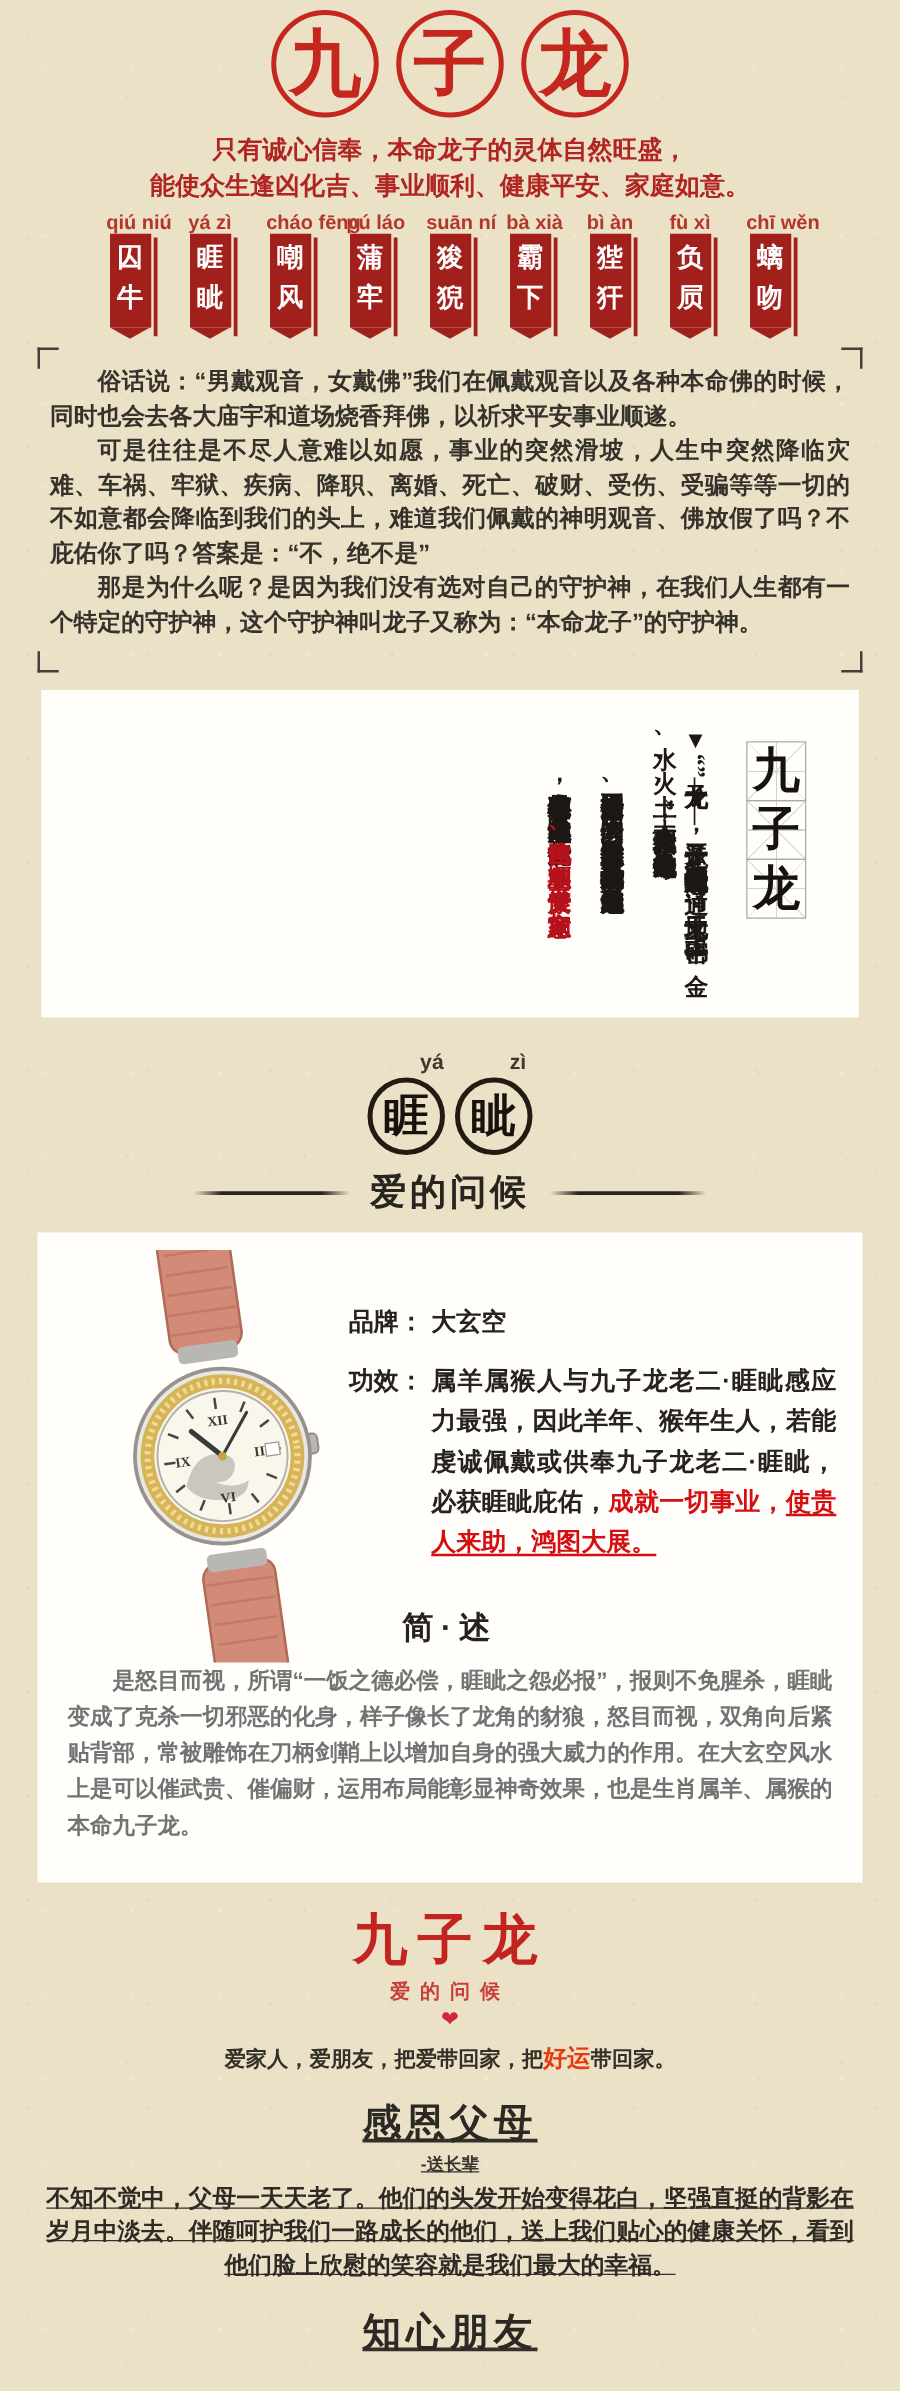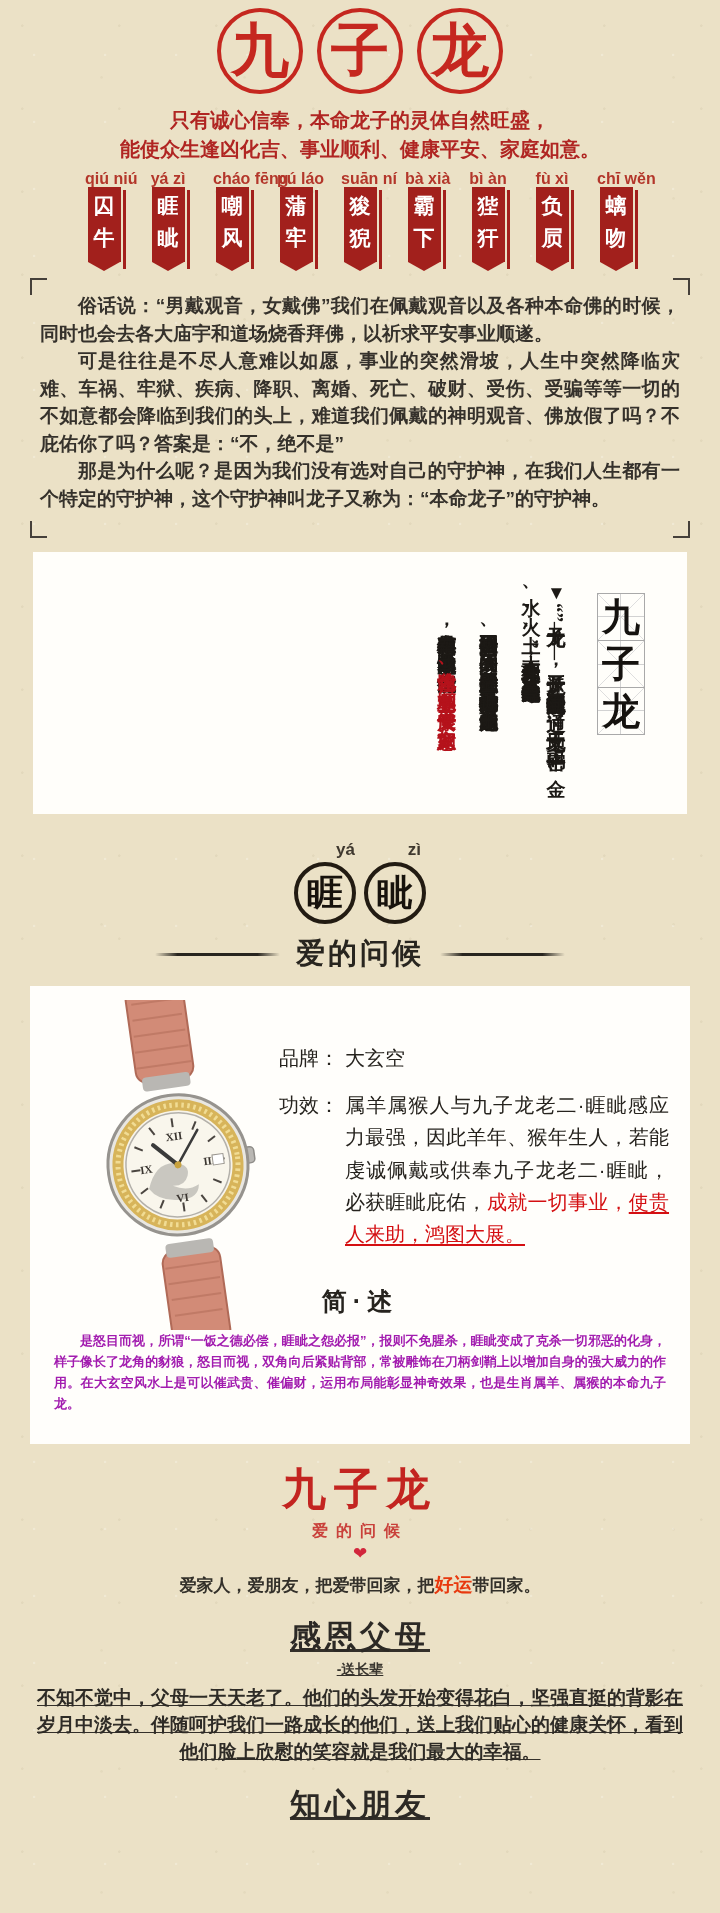--- a/index.html
+++ b/index.html
@@ -77,28 +77,28 @@
     font-family:"Liberation Serif",serif;font-weight:bold;font-size:36px;color:#17120c;line-height:1;
   }
   .sub2{display:flex;align-items:center;justify-content:center;gap:16px;margin:10px 0 0;
     font-size:29px;font-weight:bold;color:#28251f;letter-spacing:3px;}
   .dash{width:125px;height:3px;border-radius:2px;
     background:linear-gradient(to right, rgba(40,37,31,0) 0%, #28251f 18%, #28251f 82%, rgba(40,37,31,0) 100%);}
   
   .product{position:relative;margin:12px 30px 0;background:#fffefb;padding:14px 24px 30px;}
   .watch{position:absolute;top:14px;left:40px;width:215px;height:330px;}
   .info{margin-left:225px;padding-top:42px;width:390px;}
-  .info-row{display:flex;margin-bottom:14px;font-size:20px;font-weight:normal;color:#26231e;line-height:1.62;}
+  .info-row{display:flex;margin-bottom:14px;font-size:20px;font-weight:bold;color:#26231e;line-height:1.62;}
   .info-label{flex:0 0 66px;white-space:nowrap;}
   .info-value{flex:1;text-align:justify;}
   .prod-red{color:#d40f12;}
   .prod-red .u{text-decoration:underline;text-underline-offset:3px;}
   .summary-h{margin:34px 0 12px;text-align:center;font-size:25px;font-weight:bold;
     letter-spacing:6px;color:#26231e;clear:both;}
-  .summary-p{margin:0;font-size:13px;font-weight:600;color:#a21caf;line-height:1.62;
+  .summary-p{margin:0;font-size:18px;font-weight:600;color:#737373;line-height:1.62;
     text-indent:2em;text-align:justify;}
   
   .greet{text-align:center;margin-top:16px;}
   .g-title{font-size:44px;font-weight:bold;color:#c32420;letter-spacing:8px;}
   .g-sub{font-size:16px;font-weight:bold;color:#c9403a;letter-spacing:8px;margin-top:2px;}
   .g-heart{font-size:17px;color:#d2263c;margin-top:1px;}
   .g-line{margin:8px 0 0;font-size:17px;font-weight:bold;color:#33302a;}
   .g-line .hl{color:#e8380d;font-size:19px;}
   
   .gift{text-align:center;margin-top:18px;text-decoration:underline;}

